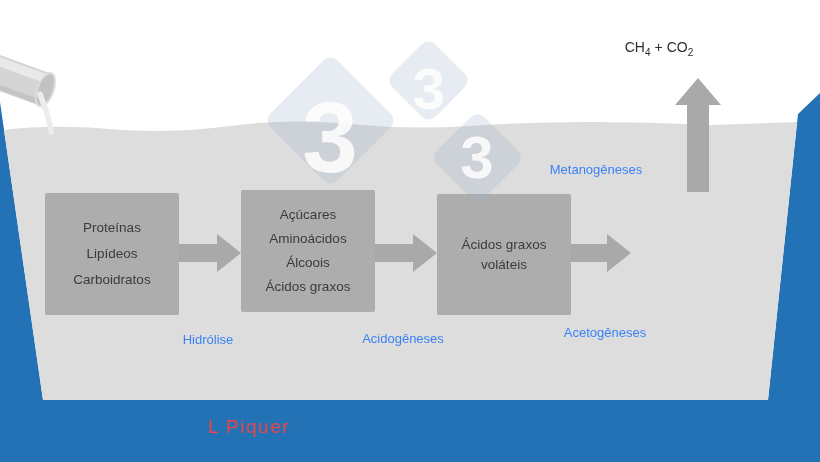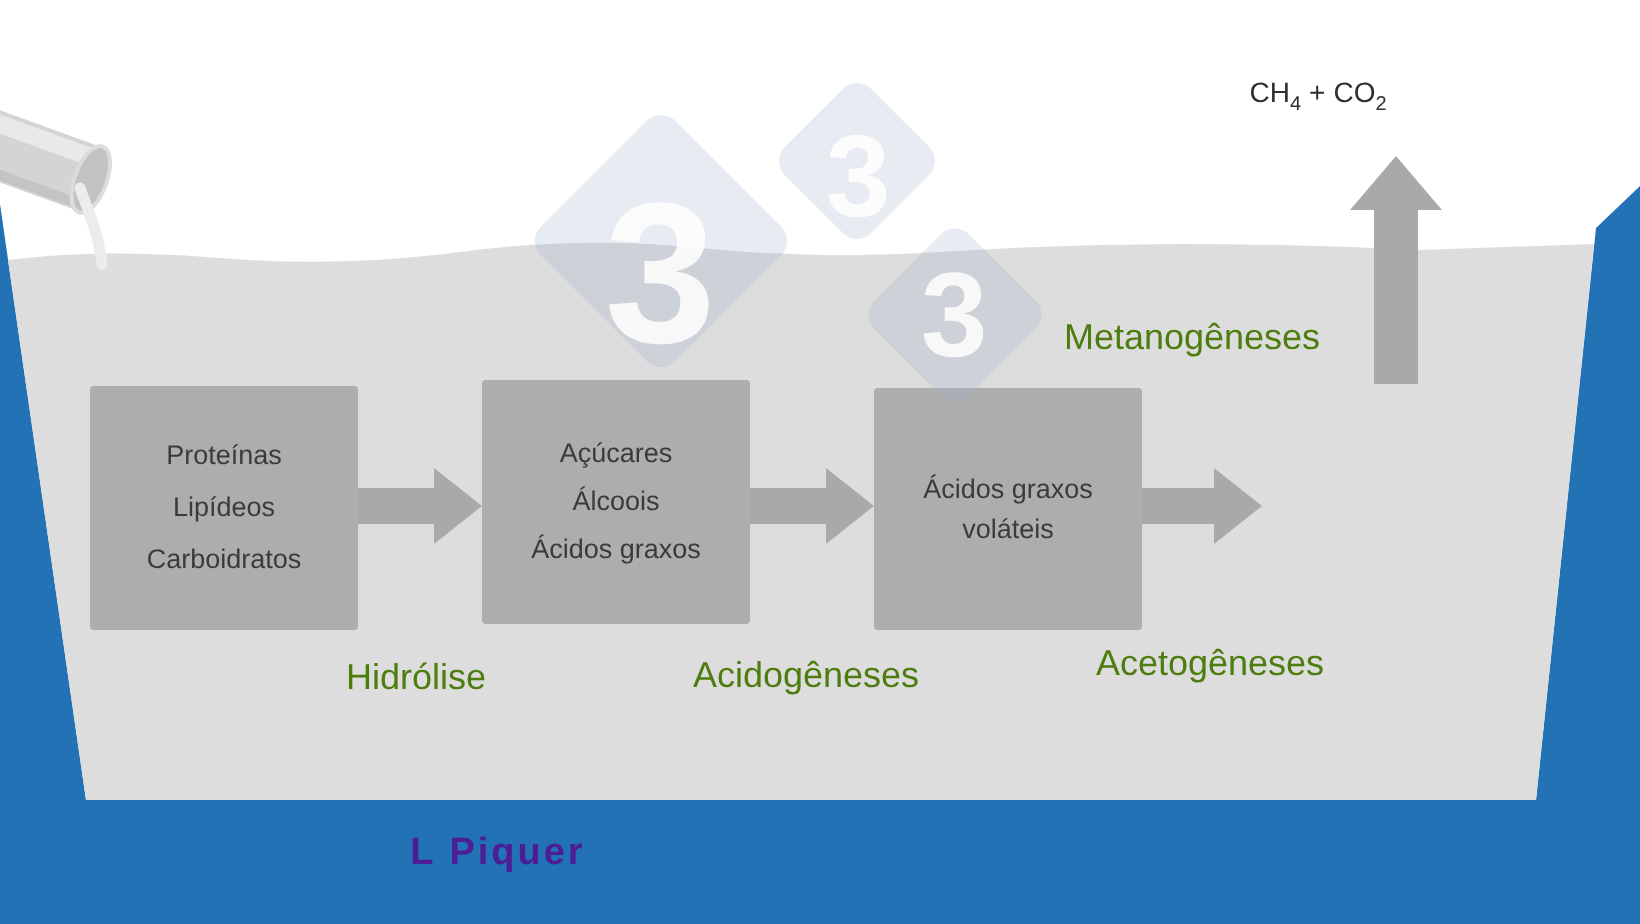--- a/index.html
+++ b/index.html
@@ -30,35 +30,35 @@
   .pbox span{display:block;}
   .lh26 span{line-height:26px;}
   .lh24 span{line-height:24px;}
   .lh20 span{line-height:20px;}
 
   
   .flow-arrow{position:absolute;}
 
   
   .stage-label{
-    position:absolute;color:#4d7c0f;font-size:18px;
+    position:absolute;color:#3b82f6;font-size:13px;
     transform:translate(-50%,-50%);white-space:nowrap;
   }
 
   
   .gas-formula{
     position:absolute;color:#2e2e2e;font-size:14px;
     transform:translate(-50%,-50%);white-space:nowrap;
   }
   .gas-formula .sub{font-size:10px;vertical-align:-4px;}
   .gas-formula .plus{margin:0 4px;}
 
   
   .credit{
-    position:absolute;color:#4c1d95;font-size:19px;font-weight:700;
+    position:absolute;color:#ef4444;font-size:19px;font-weight:400;
     letter-spacing:1.5px;transform:translate(-50%,-50%);white-space:nowrap;
   }
 </style>
 </head>
 <body>
 
 <div class="stage">
 
   <svg width="820" height="462" viewBox="0 0 820 462">
 
@@ -77,20 +77,21 @@
   </svg>
 
   <div class="pbox lh26" style="left:45px;top:193px;width:134px;height:122px;">
     <span>Proteínas</span>
     <span>Lipídeos</span>
     <span>Carboidratos</span>
   </div>
 
   <div class="pbox lh24" style="left:241px;top:190px;width:134px;height:122px;">
     <span>Açúcares</span>
+    <span>Aminoácidos</span>
     <span>Álcoois</span>
     <span>Ácidos graxos</span>
   </div>
 
   <div class="pbox lh20" style="left:437px;top:194px;width:134px;height:121px;">
     <span>Ácidos graxos</span>
     <span>voláteis</span>
   </div>
 
 

